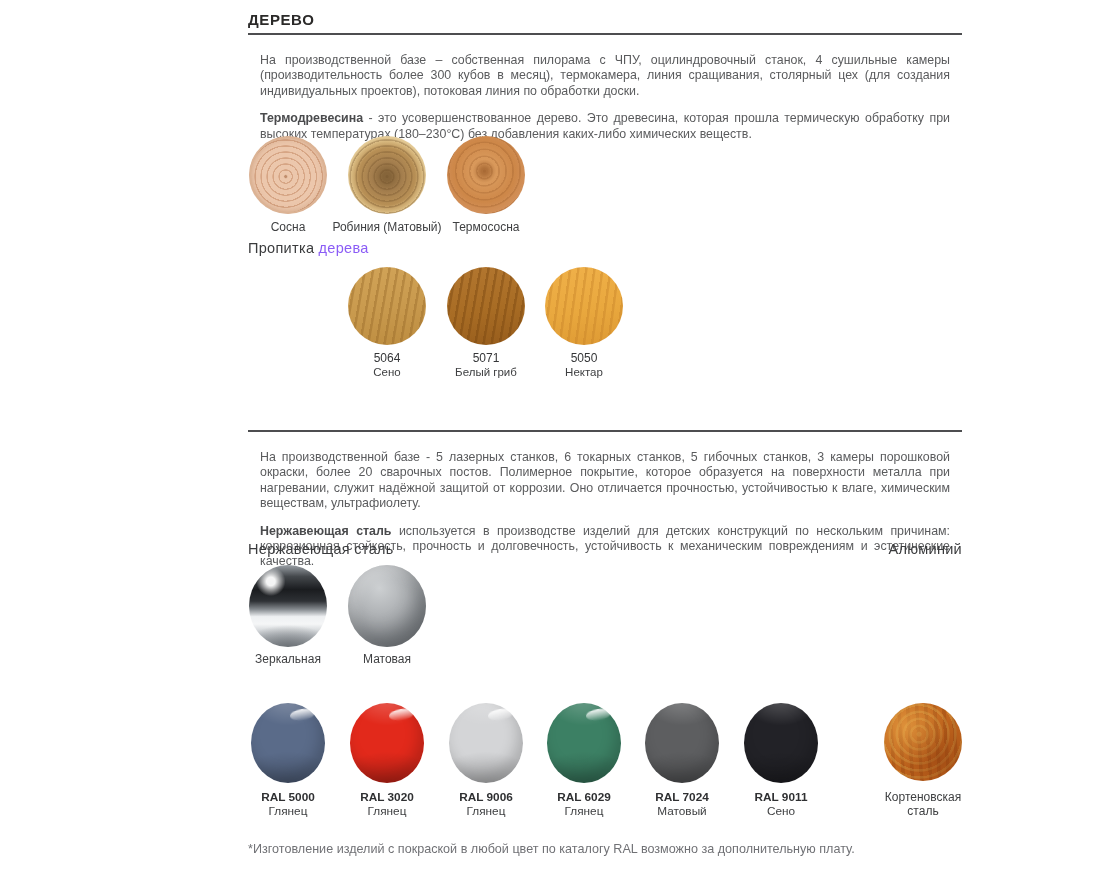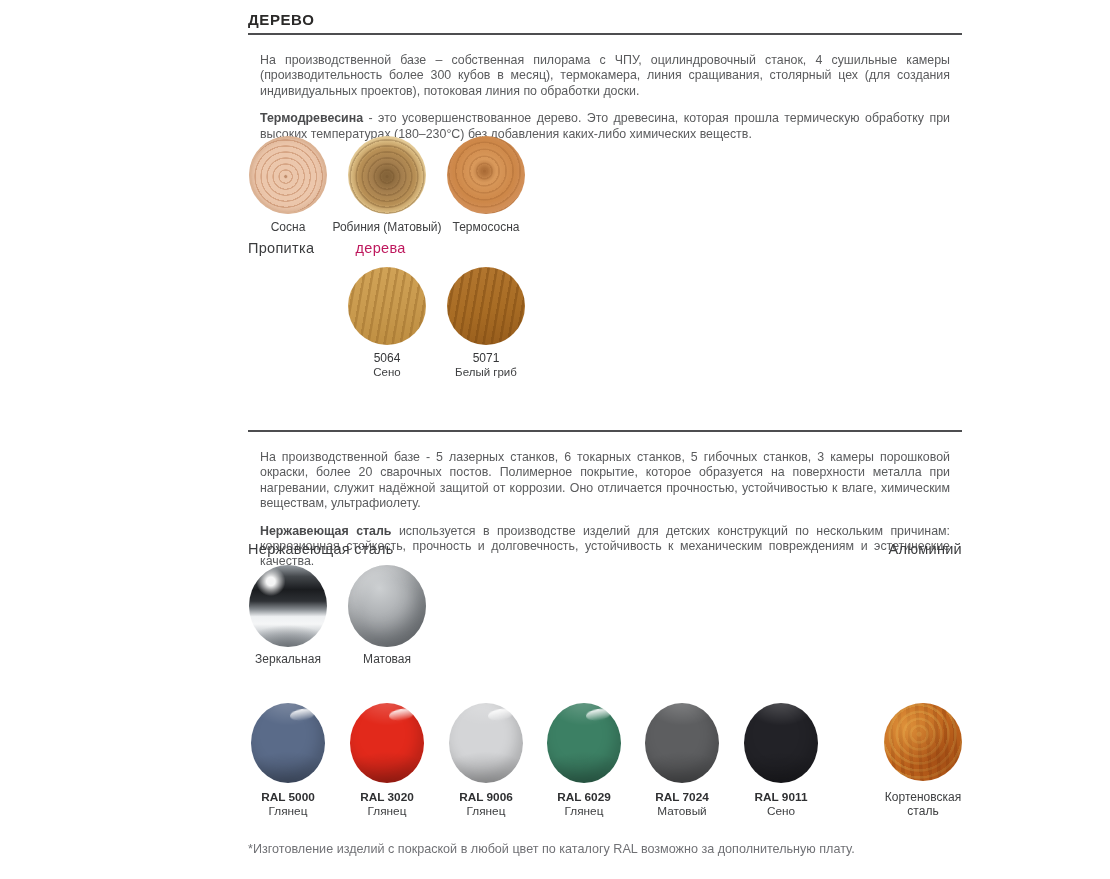--- a/index.html
+++ b/index.html
@@ -10,21 +10,21 @@
   
   .section-title{
     position:absolute;left:248px;width:714px;font-size:15px;font-weight:700;
     letter-spacing:.6px;color:#2b2a29;
   }
   .rule{position:absolute;left:248px;width:714px;height:2px;background:#4d4e50;}
   .sub-title{
     position:absolute;left:248px;width:714px;font-size:14.5px;font-weight:400;
     color:#3a3b3d;letter-spacing:.3px;
   }
-  .sub-title .light{color:#be185d;padding-left:37px;}
+  .sub-title .light{color:#8b5cf6;}
   .sub-title.right{text-align:right;}
   
   .paras{
     position:absolute;left:248px;width:714px;font-size:12.4px;line-height:15.4px;
     color:#5a5b5d;text-align:justify;
   }
   .paras p{margin:12px;}
   .paras b{color:#4a4b4d;font-weight:700;}
   
   .row{position:absolute;left:248px;width:714px;height:110px;}
@@ -169,20 +169,27 @@
           <span class="name">Сено</span>
         </div>
     </div>
     <div class="swatch" style="left:199px">
       <div class="circle tex-5071"></div>
       <div class="label narrow">
           <span class="code">5071</span>
           <span class="name">Белый гриб</span>
         </div>
     </div>
+    <div class="swatch" style="left:297px">
+      <div class="circle tex-5050"></div>
+      <div class="label narrow">
+          <span class="code">5050</span>
+          <span class="name">Нектар</span>
+        </div>
+    </div>
   </div>
 
   <div class="rule" style="top:430px"></div>
 
   <div class="paras" style="top:438px">
     <p>На производственной базе - 5 лазерных станков, 6 токарных станков, 5 гибочных станков, 3 камеры порошковой окраски, более 20 сварочных постов. Полимерное покрытие, которое образуется на поверхности металла при нагревании, служит надёжной защитой от коррозии. Оно отличается прочностью, устойчивостью к влаге, химическим веществам, ультрафиолету.</p>
     <p><b>Нержавеющая сталь</b><span> используется в производстве изделий для детских конструкций по нескольким причинам: коррозионная стойкость, прочность и долговечность, устойчивость к механическим повреждениям и эстетические качества.</span></p>
   </div>
 
   <div class="sub-title" style="top:541px">Нержавеющая сталь</div>

